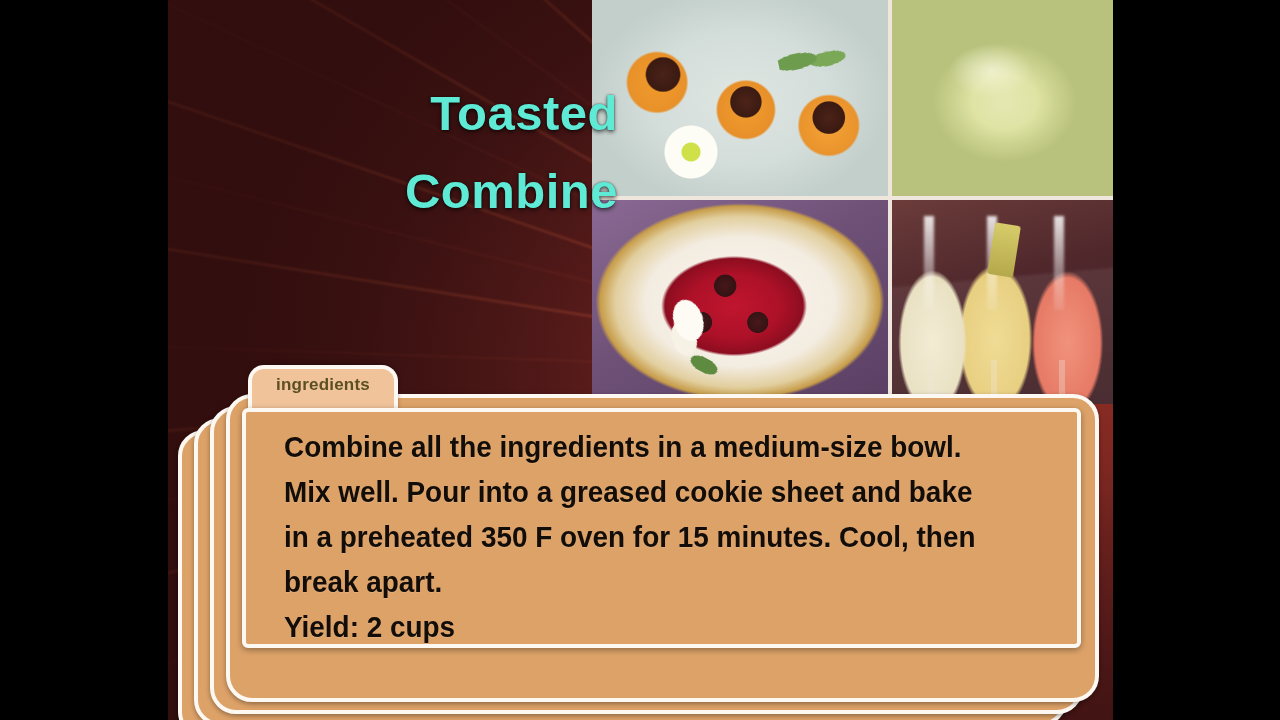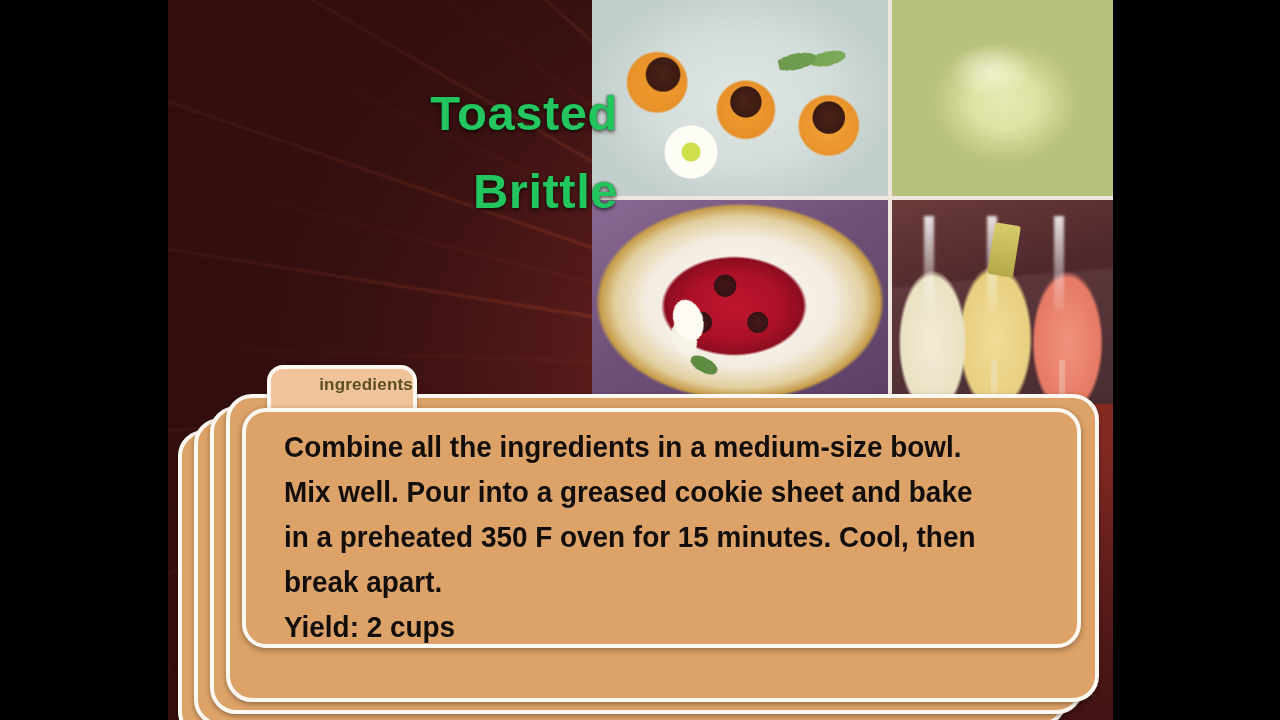--- a/index.html
+++ b/index.html
@@ -90,21 +90,21 @@
       radial-gradient(ellipse 56px 112px at 78% 70%, #f08a72 0%, #e4705a 58%, rgba(228,112,90,0) 64%),
       linear-gradient(165deg,#6b3c3a 0%,#50282c 40%,#3b1d22 100%);}
   .p-drinks .stem{position:absolute;bottom:0;width:6px;height:44px;background:rgba(240,230,215,.35);}
   .p-drinks .rimhi{position:absolute;top:8%;width:10px;height:46%;background:linear-gradient(to bottom, rgba(255,255,255,.85), rgba(255,255,255,.1));filter:blur(1.5px);}
   .p-drinks .garnish{position:absolute;top:12%;left:44%;width:26px;height:52px;
       background:linear-gradient(to bottom,#d7cc6a,#b4a84c);transform:rotate(9deg);border-radius:3px;filter:blur(.4px);}
 
   
   #title{
     position:absolute;left:50px;top:74px;width:400px;text-align:right;
-    color:#22c55e;font-weight:bold;font-size:49px;line-height:78px;letter-spacing:.5px;
+    color:#5eead4;font-weight:bold;font-size:49px;line-height:78px;letter-spacing:.5px;
     text-shadow:0 2px 4px rgba(0,0,0,.6), 0 0 2px rgba(0,0,0,.5);
     pointer-events:none;
   }
   #title .tline{display:block;}
 
   
   .cardstack{position:absolute;left:0;top:0;width:945px;height:720px;}
   .card-back{
     position:absolute;background:#dda268;border:4px solid #fdf8f2;border-radius:26px;
     box-shadow:0 2px 5px rgba(0,0,0,.35);
@@ -113,30 +113,30 @@
   .cb2{left:26px;top:418px;width:865px;height:300px;}
   .cb3{left:42px;top:406px;width:865px;height:300px;}
   .cb4{left:58px;top:394px;width:865px;height:300px;}
 
   
   #tab{
     position:absolute;left:80px;top:365px;width:142px;height:46px;
     background:#f0c39a;border:4px solid #fdf8f2;border-bottom:none;
     border-radius:16px 16px 0 0;
     box-shadow:0 -1px 4px rgba(0,0,0,.25);
-    display:flex;align-items:flex-start;justify-content:flex-end;margin-left:19px;
+    display:flex;align-items:flex-start;justify-content:center;
   }
   #tab span{
     font-size:17px;font-weight:bold;color:#5c5023;letter-spacing:.2px;margin-top:6px;
   }
 
   
   #card-front{
     position:absolute;left:74px;top:408px;width:831px;height:232px;
-    background:#dda268;border:4px solid #fdf8f2;border-radius:24px;
+    background:#dda268;border:4px solid #fdf8f2;border-radius:6px;
     box-shadow:0 2px 6px rgba(0,0,0,.35);
   }
   #recipe-text{
     position:absolute;left:38px;top:12px;right:26px;
     color:#120d08;font-weight:bold;font-size:30px;line-height:45px;
     font-family:"Liberation Sans Narrow","Liberation Sans",sans-serif;
     font-stretch:condensed;
     transform:scaleX(.93);transform-origin:left top;
     white-space:pre-line;
     text-shadow:0 1px 0 rgba(255,255,255,.12);
@@ -189,21 +189,21 @@
         <div class="stem" style="left:74%"></div>
         <div class="rimhi" style="left:14%"></div>
         <div class="rimhi" style="left:42%"></div>
         <div class="rimhi" style="left:72%"></div>
         <div class="garnish"></div>
       </div>
     </div>
 
     <div id="title">
       <span class="tline">Toasted</span>
-      <span class="tline">Brittle</span>
+      <span class="tline">Combine</span>
     </div>
 
     <div class="cardstack">
       <div class="card-back cb1"></div>
       <div class="card-back cb2"></div>
       <div class="card-back cb3"></div>
       <div class="card-back cb4"></div>
 
       <div id="tab">
         <span>ingredients</span>

